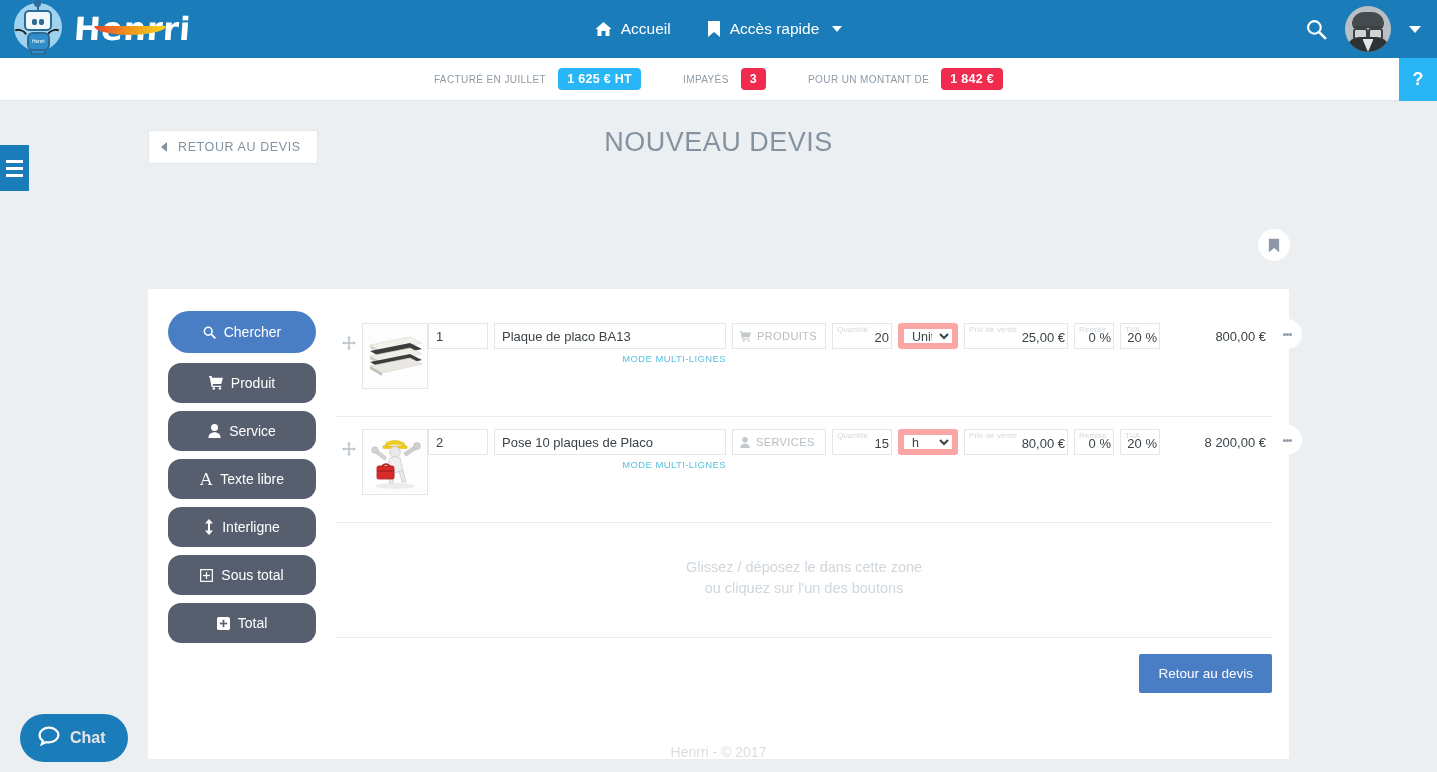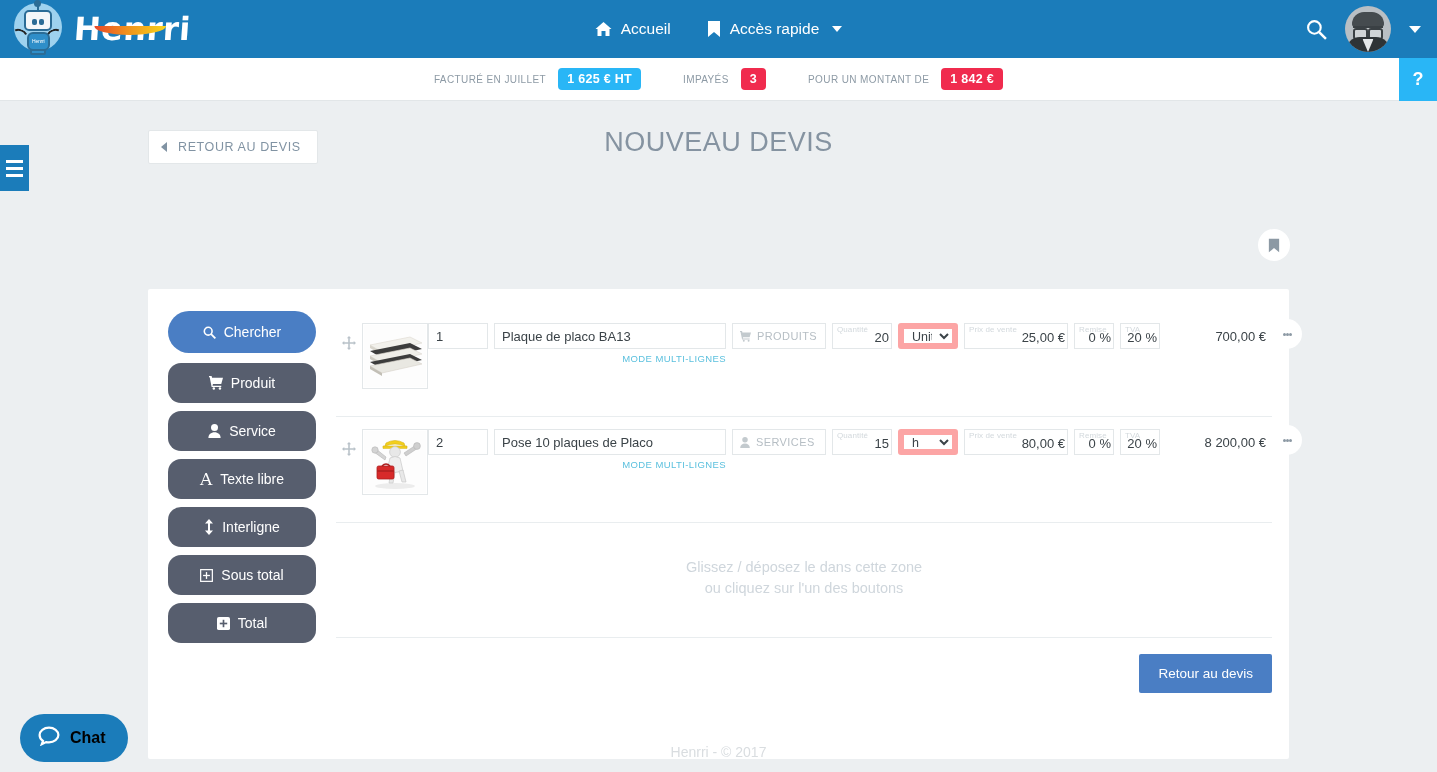--- a/index.html
+++ b/index.html
@@ -325,21 +325,21 @@
     font-size: 13.5px; padding: 12px 19px; cursor: pointer;
     border-radius: 2px; font-family: "Liberation Sans", sans-serif;
   }
 
   .footer {
     position: absolute; left: 0; right: 0; bottom: 12px;
     text-align: center; font-size: 14px; color: #d9dde0;
   }
   .chat-btn {
     position: absolute; left: 20px; bottom: 10px;
-    background: #1b7cba; color: #000000; border-radius: 26px;
+    background: #1b7cba; color: #e5e5e5; border-radius: 26px;
     height: 48px; padding: 0 22px 0 18px;
     display: flex; align-items: center; gap: 10px;
     font-size: 16px; font-weight: bold; cursor: pointer;
   }
 </style>
 </head>
 <body>
 
 <div class="navbar">
   <div class="brand">
@@ -557,21 +557,21 @@
               <span class="num-val">25,00 €</span>
             </div>
             <div class="num-box pct">
               <span class="mini-label">Remise</span>
               <span class="num-val">0 %</span>
             </div>
             <div class="num-box pct">
               <span class="mini-label">TVA</span>
               <span class="num-val">20 %</span>
             </div>
-            <div class="line-total">700,00 €</div>
+            <div class="line-total">800,00 €</div>
           </div>
           <div class="dots-btn">
             <span class="d"></span>
             <span class="d"></span>
             <span class="d"></span>
           </div>
         </div>
 
         <div class="line-row">
           <div class="drag-handle">

